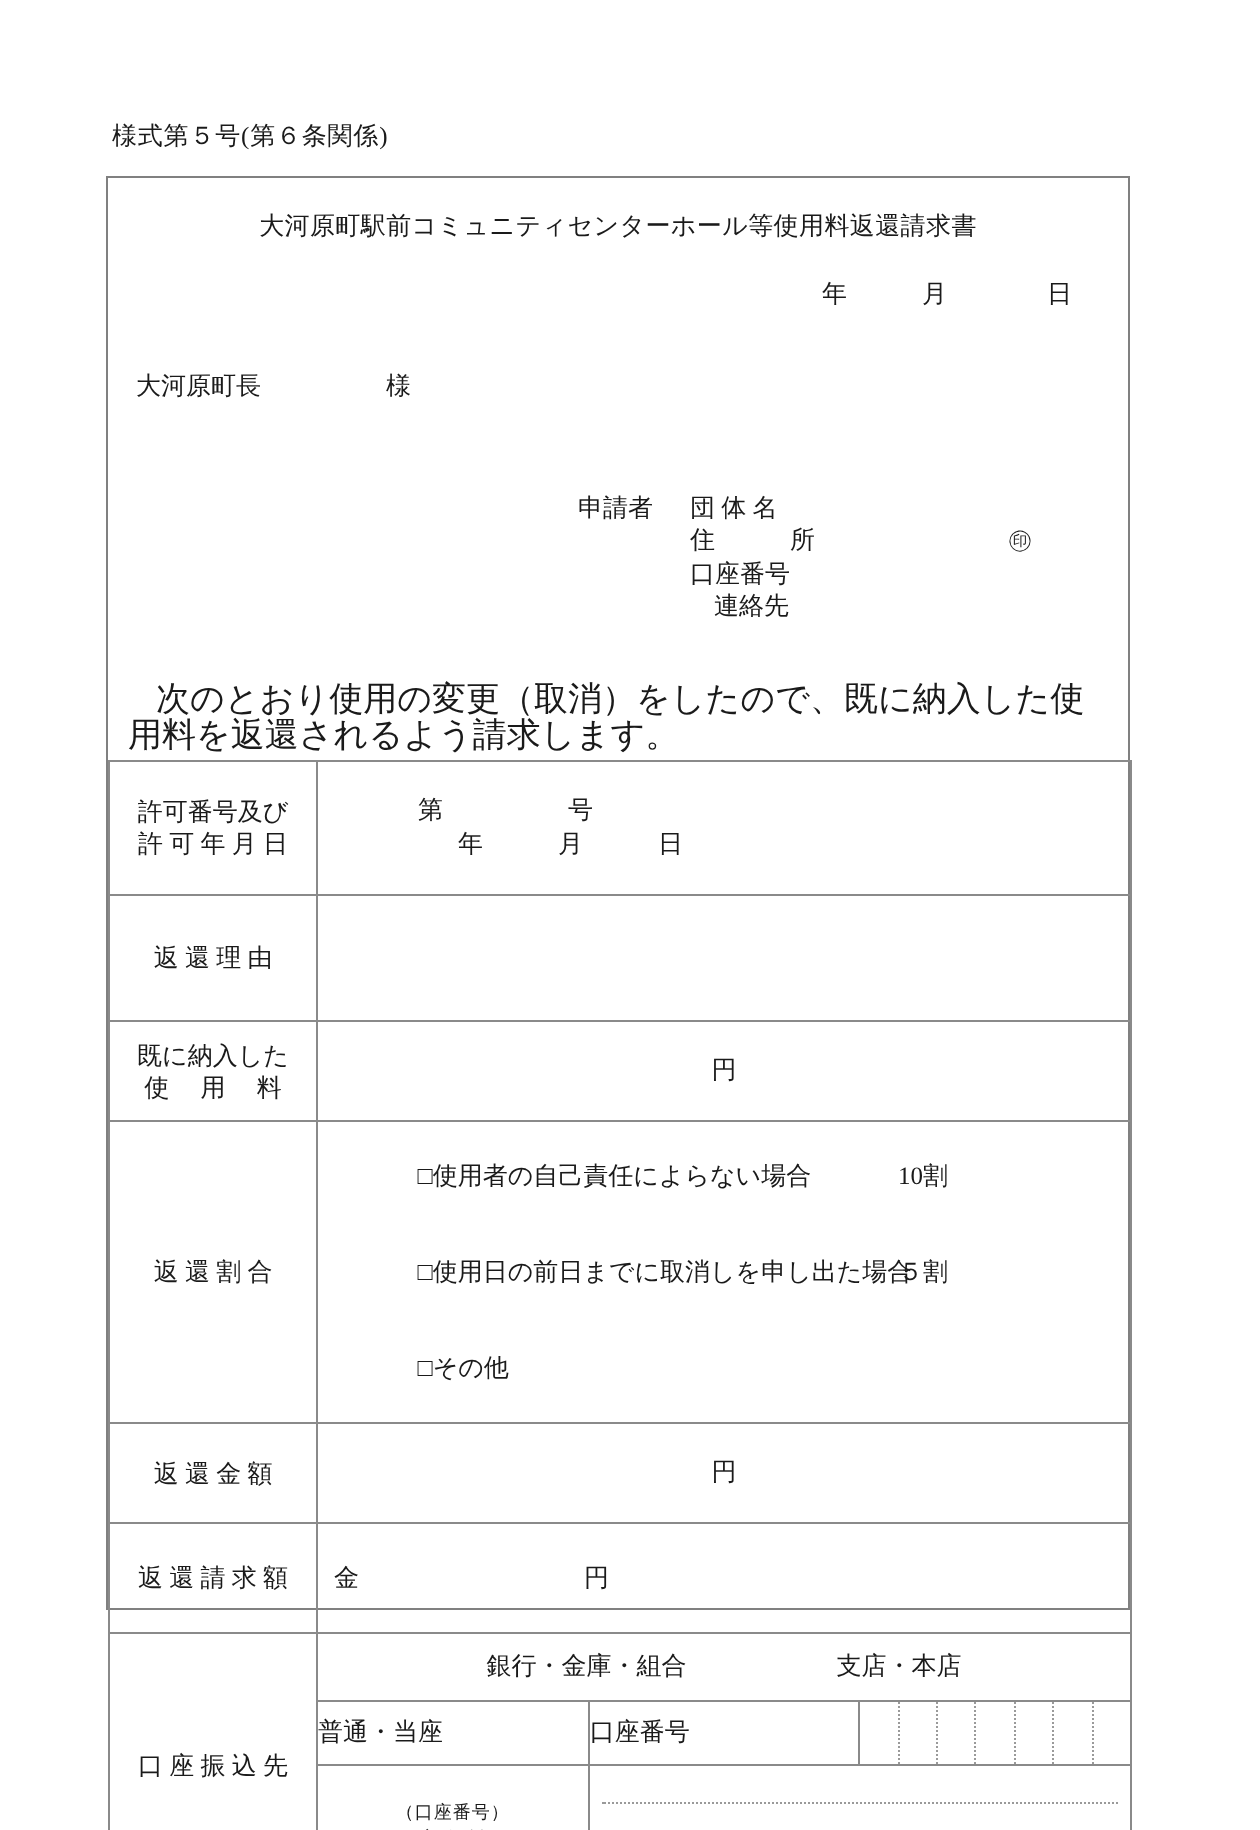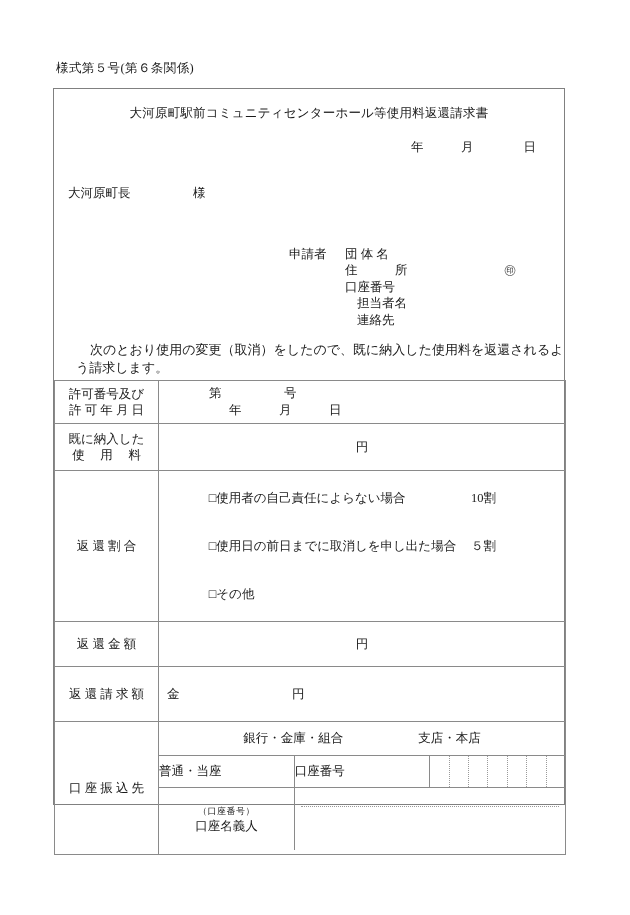--- a/index.html
+++ b/index.html
@@ -91,24 +91,23 @@
     font-size: 12px;
   }
   .indent-2 {
     padding-left: 68px;
   }
   .body-text {
     position: absolute;
     left: 10px;
     top: 252px;
     width: 492px;
-    font-size: 13px;
+    font-size: 17px;
     line-height: 18px;
     text-indent: 14px;
-    margin-left: 12px;
   }
   
   table.form-table {
     position: absolute;
     left: 0;
     top: 291px;
     width: 512px;
     border-collapse: collapse;
     font-size: 12.5px;
     table-layout: fixed;
@@ -119,40 +118,40 @@
     vertical-align: middle;
   }
   .lbl-cell {
     width: 95px;
     text-align: center;
     line-height: 16px;
     padding: 3px 4px !important;
   }
   .lbl-cell .l2 { display: block; }
   .val-cell {
-    padding: 4px 8px !important;
+    padding: 16px 8px !important;
   }
   .val-center {
     text-align: center;
   }
   
   .permit-line1 { padding-left: 42px; white-space: pre; }
   .permit-line2 { padding-left: 62px; white-space: pre; }
   
   .ratio-list {
     padding: 3px 0 3px 6px;
     line-height: 16px;
   }
   .ratio-item {
     white-space: pre;
     position: relative;
   }
   .ratio-pct {
     position: absolute;
-    left: 306px;
+    left: 284px;
   }
   .claim-line { white-space: pre; }
   
   table.bank-table {
     width: 100%;
     border-collapse: collapse;
     table-layout: fixed;
     font-size: 12.5px;
   }
   table.bank-table td {
@@ -238,40 +237,43 @@
         <span class="ap-label">申請者</span><span class="ap-field">団 体 名</span>
       </div>
       <div class="ap-row">
         <span class="ap-label"></span><span class="ap-field">住　　　所</span>
       </div>
       <div class="ap-row">
         <span class="ap-label"></span><span class="ap-field">口座番号</span>
         <span class="seal">㊞</span>
       </div>
       <div class="ap-row indent-2">
-        <span class="ap-field">担当者名</span>
-      </div>
-      <div class="ap-row indent-2">
         <span class="ap-field">連絡先</span>
       </div>
     </div>
 
     <div class="body-text">次のとおり使用の変更（取消）をしたので、既に納入した使用料を返還されるよう請求します。</div>
 
     <table class="form-table">
       <tbody>
           <tr>
         <td class="lbl-cell">
           <span class="l2">許可番号及び</span>
           <span class="l2">許 可 年 月 日</span>
         </td>
         <td class="val-cell">
           <div class="permit-line1">第　　　　　号</div>
           <div class="permit-line2">年　　　月　　　日</div>
         </td>
+      </tr>
+      <tr>
+        <td class="lbl-cell" style="height:56px">
+          <span>返 還 理 由</span>
+        </td>
+        <td class="val-cell"></td>
       </tr>
       <tr>
         <td class="lbl-cell" style="height:40px">
           <span class="l2">既に納入した</span>
           <span class="l2">使　 用　 料</span>
         </td>
         <td class="val-cell val-center">円</td>
       </tr>
       <tr>
         <td class="lbl-cell" style="height:54px">

